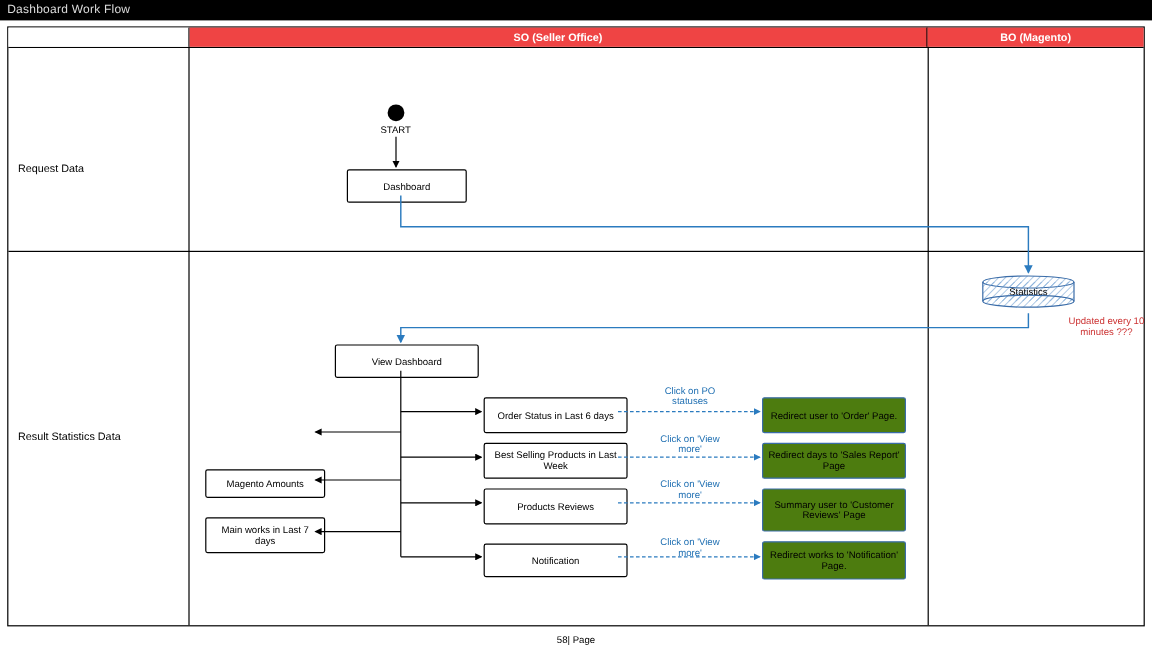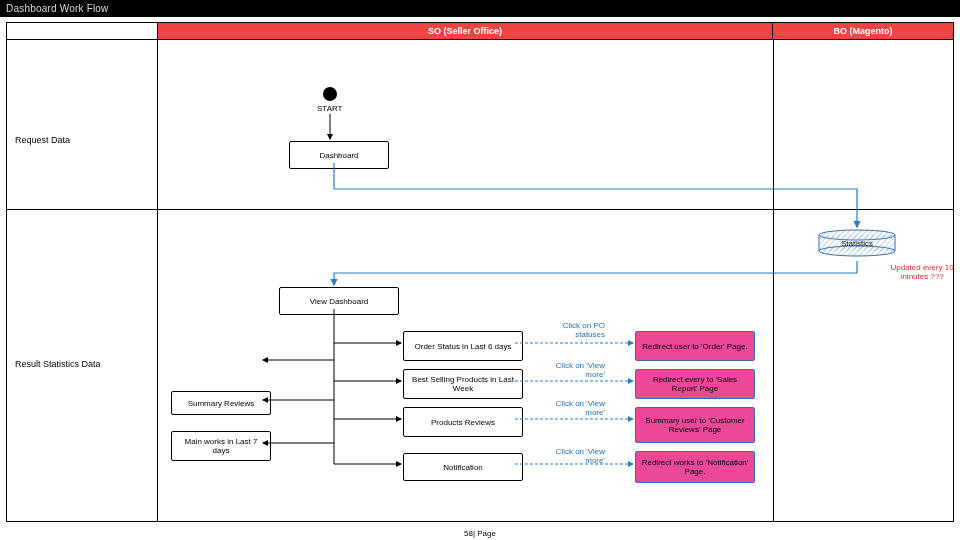--- a/index.html
+++ b/index.html
@@ -9,22 +9,22 @@
   .header-row{display:flex;height:16px;border-bottom:1px solid #000}
   .hcell{border-right:1px solid #000;background:#ef4444;color:#fff;font-weight:700;display:flex;align-items:center;justify-content:center;font-size:9px}
   .hcell.first{background:#fff}
   .grid{position:absolute;left:0;right:0;top:16px;bottom:0}
   .vline{position:absolute;top:0;bottom:0;width:0;border-left:1px solid #000}
   .hline{position:absolute;left:0;right:0;height:0;border-top:1px solid #000}
   .lane-label{position:absolute;font-size:9px;font-weight:400}
   .start-dot{position:absolute;width:14px;height:14px;border-radius:50%;background:#000}
   .start-lbl{position:absolute;font-size:8px;font-weight:400}
   .box{position:absolute;background:#fff;border:1px solid #000;border-radius:2px;display:flex;align-items:center;justify-content:center;text-align:center;padding:2px 4px;font-size:8px}
-  .box.blue{background:#ec4899;border-color:#3a6ca8}
-  .link-lbl{position:absolute;color:#1f6fb2;font-size:8px;text-align:right;line-height:9px}
+  .box.blue{background:#4d7c0f;border-color:#3a6ca8}
+  .link-lbl{position:absolute;color:#1f6fb2;font-size:8px;text-align:center;line-height:9px}
   .note{position:absolute;color:#c33;font-size:8px;text-align:center;line-height:9px}
   .db{position:absolute}
   .db svg{display:block}
   .footer{position:absolute;left:0;right:0;bottom:2px;text-align:center;font-size:8px}
   svg.conn{position:absolute;left:0;top:0;overflow:visible;pointer-events:none}
 </style>
 </head>
 <body>
 
 <div class="page">
@@ -75,21 +75,21 @@
           <text x="40" y="17" text-anchor="middle" font-size="8" fill="#000" font-family="Arial">Statistics</text>
         </svg>
       </div>
       <div class="note" style="left:880px;top:224px;width:70px">Updated every 10 minutes ???</div>
 
       <div class="box" style="left:272px;top:248px;width:110px;height:22px">
           <span>View Dashboard</span>
         </div>
 
       <div class="box" style="left:164px;top:352px;width:90px;height:18px">
-          <span>Summary Reviews</span>
+          <span>Magento Amounts</span>
         </div>
       <div class="box" style="left:164px;top:392px;width:90px;height:24px">
           <span>Main works in Last 7 days</span>
         </div>
 
       <div class="box" style="left:396px;top:292px;width:110px;height:24px">
           <span>Order Status in Last 6 days</span>
         </div>
       <div class="box" style="left:396px;top:330px;width:110px;height:24px">
           <span>Best Selling Products in Last Week</span>
@@ -103,21 +103,21 @@
 
       <div class="link-lbl" style="left:538px;top:282px;width:60px">Click on PO statuses</div>
       <div class="link-lbl" style="left:538px;top:322px;width:60px">Click on 'View more'</div>
       <div class="link-lbl" style="left:538px;top:360px;width:60px">Click on 'View more'</div>
       <div class="link-lbl" style="left:538px;top:408px;width:60px">Click on 'View more'</div>
 
       <div class="box blue" style="left:628px;top:292px;width:110px;height:24px">
           <span>Redirect user to 'Order' Page.</span>
         </div>
       <div class="box blue" style="left:628px;top:330px;width:110px;height:24px">
-          <span>Redirect every to 'Sales Report' Page</span>
+          <span>Redirect days to 'Sales Report' Page</span>
         </div>
       <div class="box blue" style="left:628px;top:368px;width:110px;height:30px">
           <span>Summary user to 'Customer Reviews' Page</span>
         </div>
       <div class="box blue" style="left:628px;top:412px;width:110px;height:26px">
           <span>Redirect works to 'Notification' Page.</span>
         </div>
 
       <svg class="conn" width="948" height="500">
         <defs>

